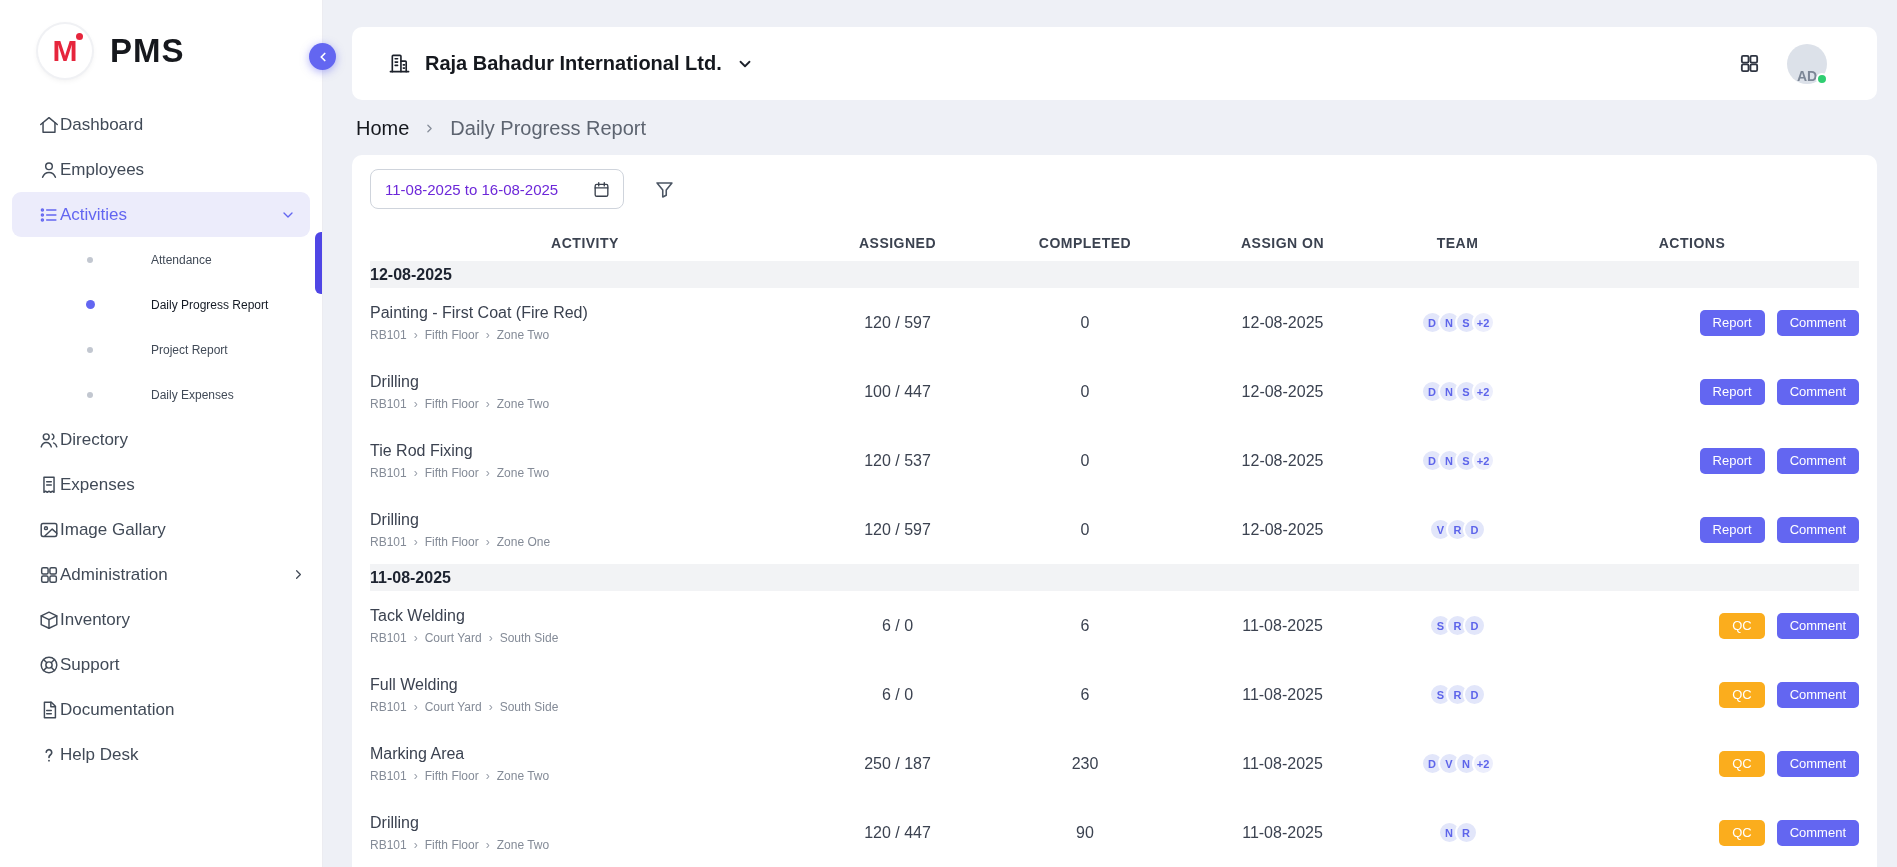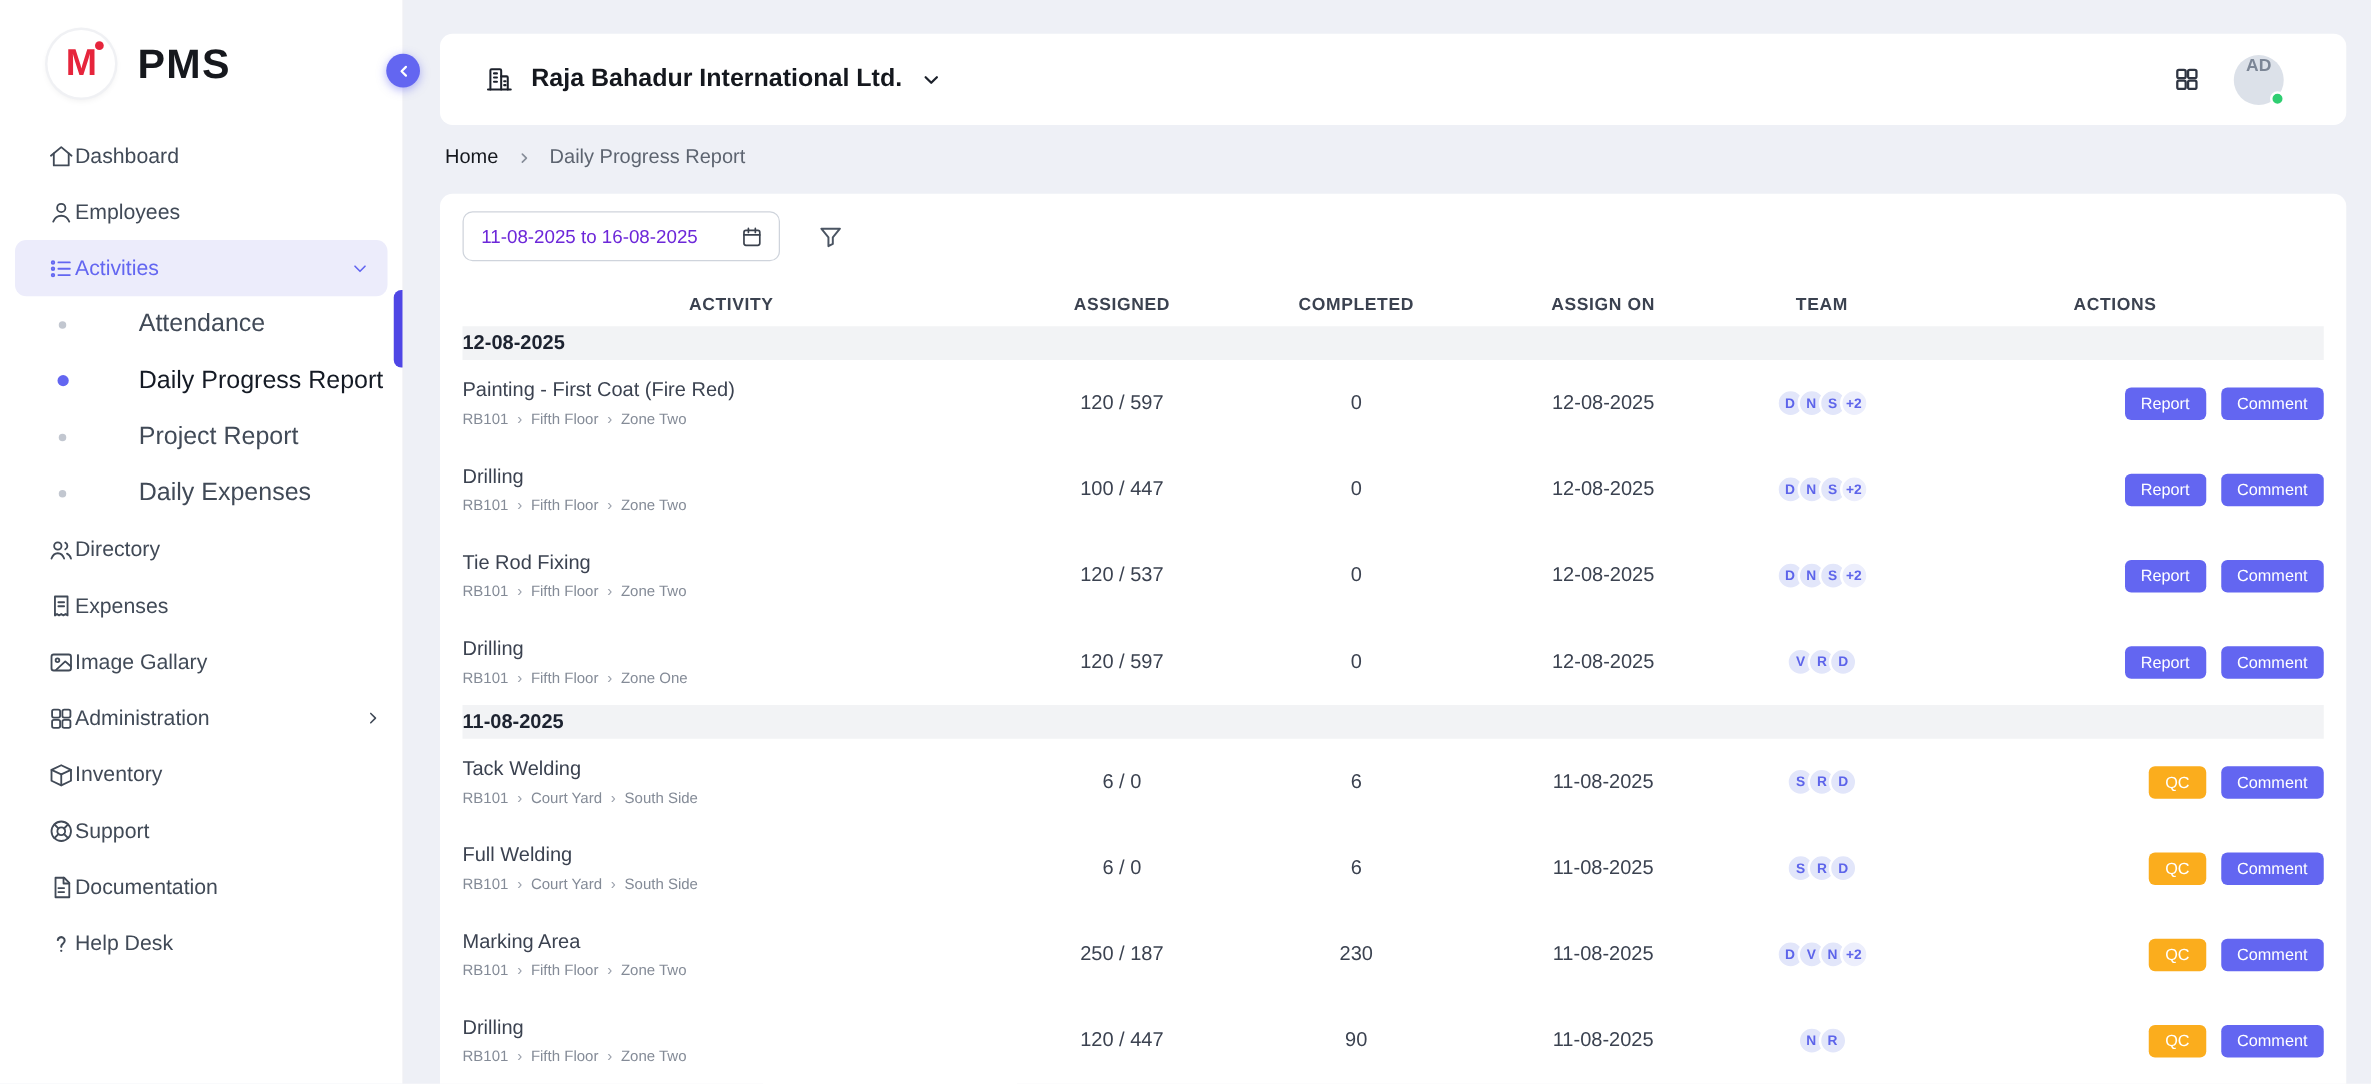--- a/index.html
+++ b/index.html
@@ -32,21 +32,21 @@
     padding: 0 16px 0 38px; font-size: 17px; color: #414a57; cursor: pointer;
   }
   .nav-item .nav-icon { width: 22px; height: 22px; color: #414a57; flex: 0 0 auto; }
   .nav-item .trail { margin-left: auto; color: inherit; }
   .nav-item.active {
     margin: 0 12px; padding: 0 14px 0 26px; border-radius: 9px;
     background: var(--accent-soft); color: var(--accent);
   }
   .nav-item.active .nav-icon { color: var(--accent); }
 
-  .nav-sub { height: 45px; display: flex; align-items: center; padding-left: 45px; font-size: 20px; color: #414a57; cursor: pointer; }
+  .nav-sub { height: 45px; display: flex; align-items: center; padding-left: 45px; font-size: 12px; color: #414a57; cursor: pointer; margin-left: 40px; }
   .dot-wrap { width: 10px; display: flex; justify-content: center; margin-right: 56px; }
   .dot { width: 6px; height: 6px; border-radius: 50%; background: #c2c7d0; }
   .nav-sub.active .dot { width: 9px; height: 9px; background: var(--accent); }
   .nav-sub.active { color: #141a24; font-weight: 500; }
 
   .active-bar {
     position: absolute; right: 0; top: 232px; width: 7px; height: 62px;
     background: var(--accent-dark); border-radius: 6px 0 0 6px;
   }
 
@@ -65,30 +65,30 @@
     padding: 0 50px 0 36px;
   }
   .company { display: flex; align-items: center; gap: 14px; cursor: pointer; }
   .company .b-icon { color: #1c212b; }
   .company-name { font-size: 20px; font-weight: 700; color: #15181e; }
   .company .cdown { color: #1c212b; }
   .top-right { display: flex; align-items: center; gap: 26px; }
   .grid-btn { color: #2f3542; cursor: pointer; }
   .avatar {
     width: 40px; height: 40px; border-radius: 50%; background: #dce1e9;
-    display: flex; align-items: flex-start; justify-content: center; position: relative; cursor: pointer;
+    display: flex; align-items: flex-end; justify-content: center; position: relative; cursor: pointer;
   }
   .avatar span { font-size: 14px; font-weight: 700; color: #7c8696; }
   .status-dot {
     position: absolute; right: -1px; bottom: -1px; width: 12px; height: 12px;
     border-radius: 50%; background: var(--status-green); border: 2px solid #fff;
   }
 
   
-  .breadcrumb { position: absolute; left: 356px; top: 117px; display: flex; align-items: center; gap: 14px; font-size: 16px; }
+  .breadcrumb { position: absolute; left: 356px; top: 117px; display: flex; align-items: center; gap: 14px; font-size: 20px; }
   .bc-home { color: #15181e; cursor: pointer; }
   .bc-sep { color: #868d99; }
   .bc-current { color: #5d6470; }
 
   
   .card {
     position: absolute; left: 352px; right: 20px; top: 155px; height: 750px;
     background: #fff; border-radius: 10px; padding: 14px 18px;
   }
   .filter-row { display: flex; align-items: center; gap: 30px; height: 40px; margin-bottom: 16px; }

